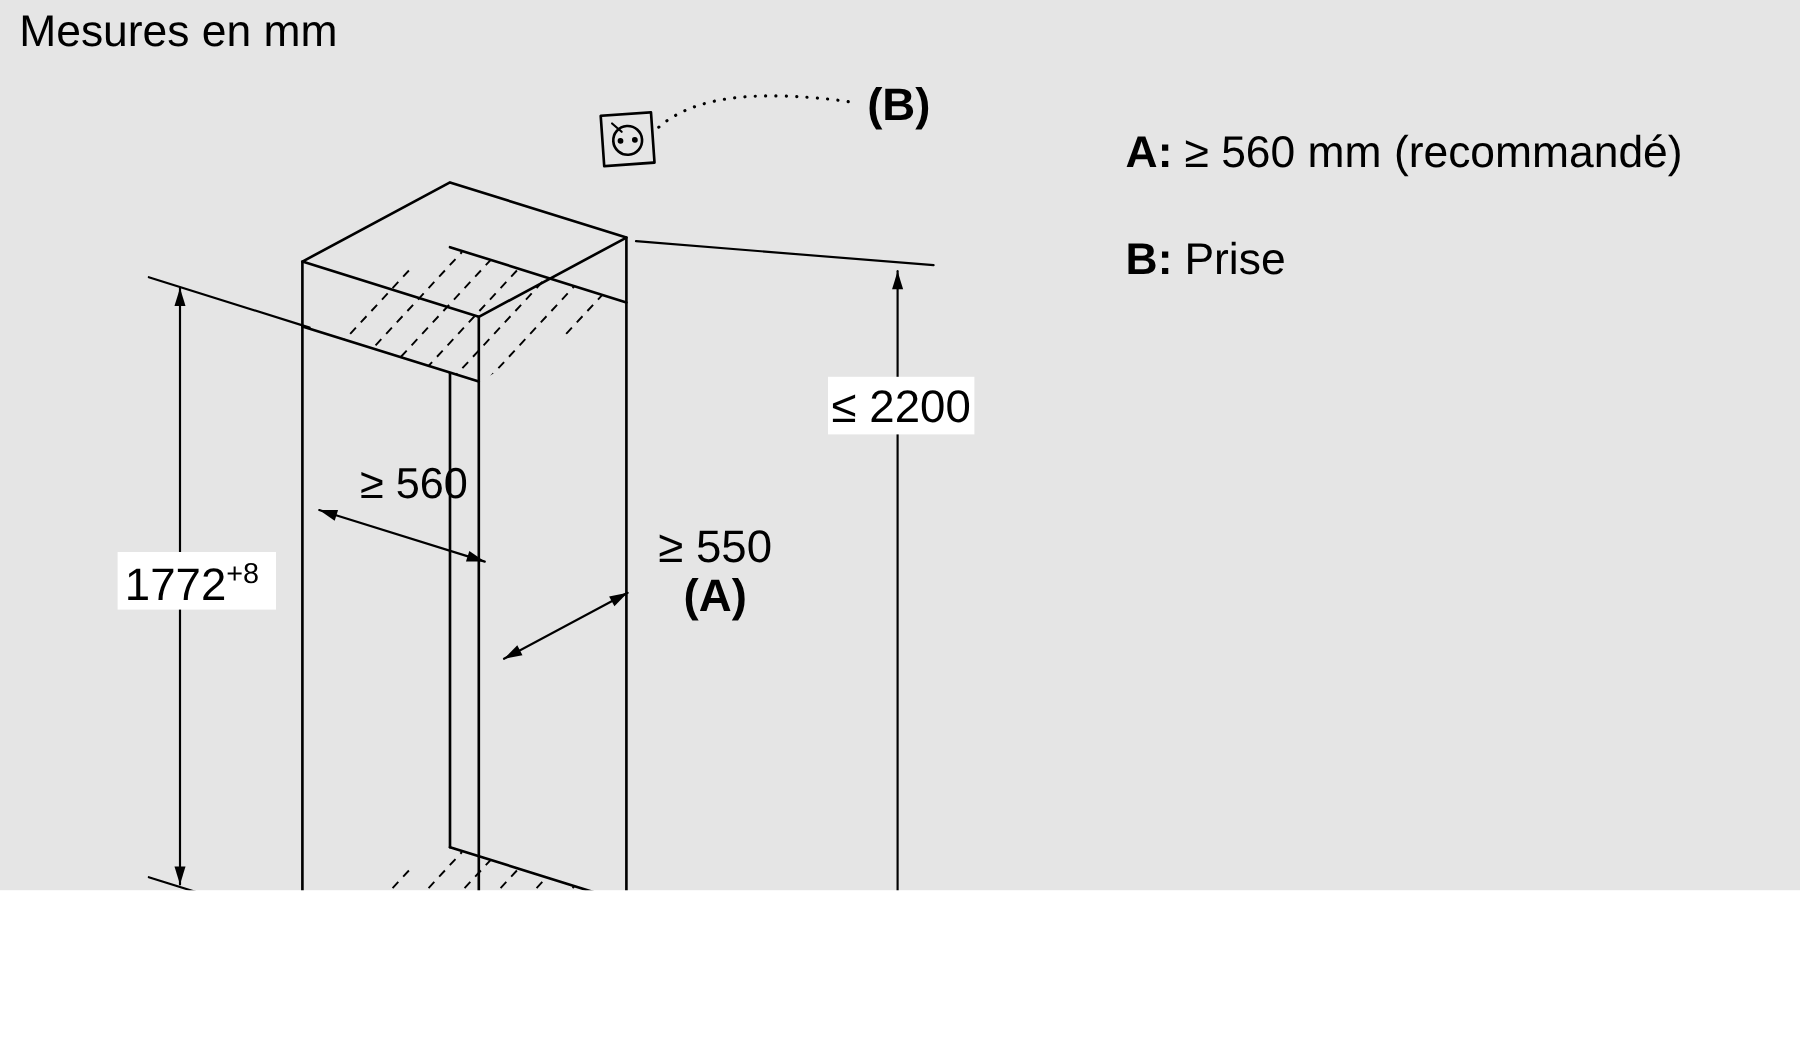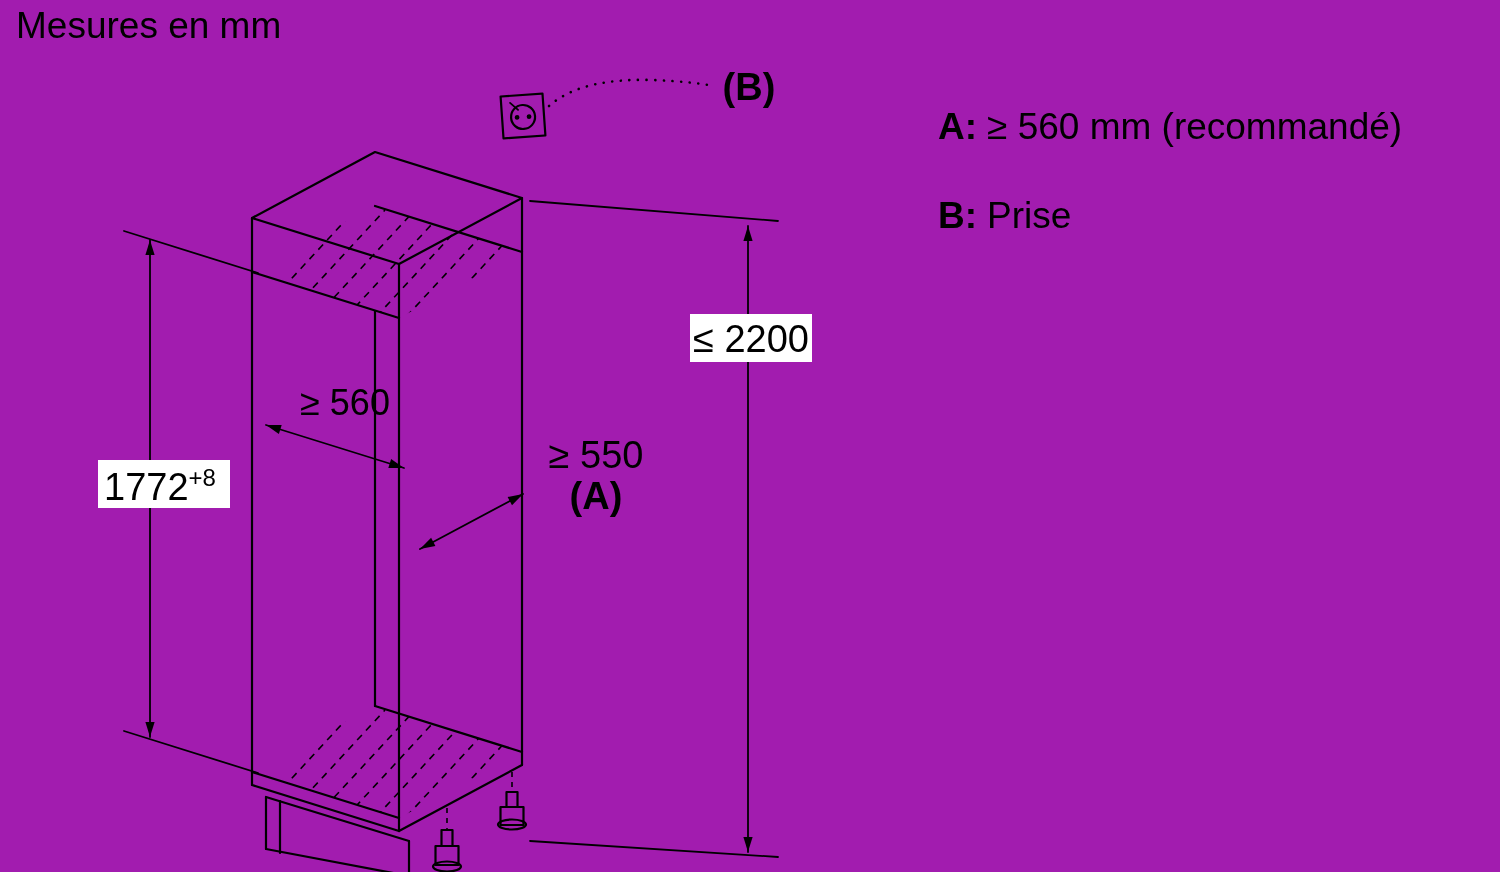--- a/index.html
+++ b/index.html
@@ -1,16 +1,16 @@
 <!DOCTYPE html>
 <html><head>
 <meta charset="utf-8">
 <style>
   html,body{margin:0;padding:0;background:#fff;}
-  .canvas{position:relative;width:1500px;height:872px;background:#a21caf;overflow:hidden;}
+  .canvas{position:relative;width:1500px;height:742px;background:#e5e5e5;overflow:hidden;}
   svg{position:absolute;left:0;top:0;}
   svg text{font-family:"Liberation Sans","DejaVu Sans",sans-serif;fill:#000;}
   .outline{stroke:#000;stroke-width:2.2;fill:none;stroke-linejoin:round;stroke-linecap:round;}
   .thin{stroke:#000;stroke-width:1.8;fill:none;stroke-linecap:round;}
   .hatch{stroke:#000;stroke-width:1.6;fill:none;stroke-dasharray:7 6;}
   .hidden-line{stroke:#000;stroke-width:1.6;fill:none;stroke-dasharray:5 5;}
   .arrowhead{fill:#000;stroke:none;}
   .labelbg{fill:#ffffff;stroke:none;}
 </style>
 </head>

